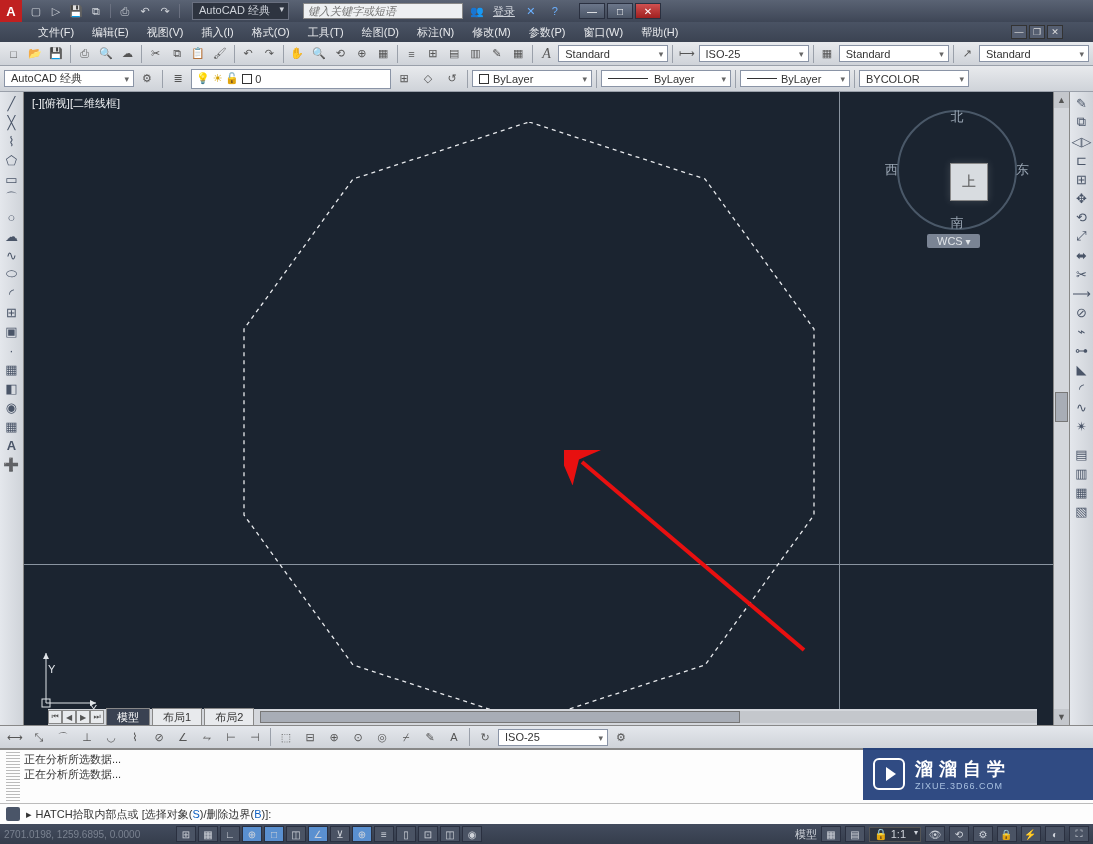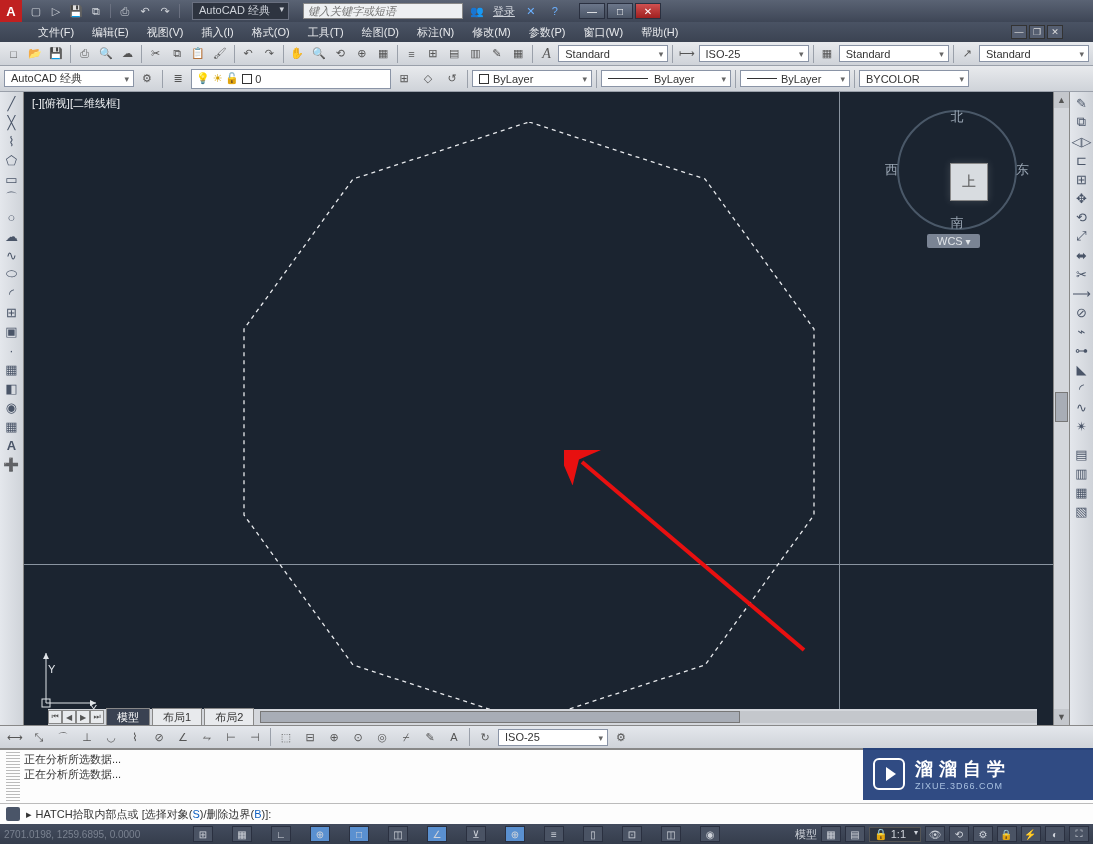--- a/index.html
+++ b/index.html
@@ -90,21 +90,21 @@
 
 .cmdarea { position:absolute; left:0; right:0; bottom:20px; height:75px; background:#f4f5f7; border-top:1px solid #888; display:flex; flex-direction:column; }
 .cmd-history { flex:1; background:#fdfdfd; border-bottom:1px solid #bbb; padding:2px 6px; color:#333; font-family:"SimSun",monospace; font-size:12px; overflow:hidden;}
 .cmd-history .grip { float:left; width:14px; height:100%; background:repeating-linear-gradient(0deg,#bbb,#bbb 1px,transparent 1px,transparent 3px); margin-right:4px;}
 .cmd-line { height:20px; background:#fdfdfd; display:flex; align-items:center; padding:0 6px; font-family:"SimSun",monospace; color:#333;}
 .cmd-line .prompt-ico { width:14px; height:14px; background:#4a5568; border-radius:2px; margin-right:6px;}
 .cmd-line .cmd-name { font-weight:normal; }
 .cmd-line .opt { color:#1060c0; }
 
 
-.statusbar { position:absolute; left:0; right:0; bottom:0; height:20px; background:linear-gradient(#434c5e,#353d4c); display:flex; align-items:center; color:#cfd3da; padding:0 4px; gap:19px;}
+.statusbar { position:absolute; left:0; right:0; bottom:0; height:20px; background:linear-gradient(#434c5e,#353d4c); display:flex; align-items:center; color:#cfd3da; padding:0 4px; gap:2px;}
 .statusbar .coords { color:#7a8290; width:170px; font-size:10px;}
 .sbtn { width:20px; height:16px; border:1px solid #2a3040; background:#4a5364; display:flex; align-items:center; justify-content:center; font-size:10px; cursor:pointer;}
 .sbtn.active { background:#5a90d0; }
 .statusbar .right { margin-left:auto; display:flex; align-items:center; gap:4px;}
 .zoom-combo { background:#2e3440; border:1px solid #555; padding:0 14px 0 4px; position:relative; color:#cfd3da;}
 .zoom-combo:after { content:"▾"; position:absolute; right:2px; top:0; font-size:8px;}
 
 
 .watermark { position:absolute; right:0; bottom:44px; width:230px; height:52px; background:rgba(30,60,120,0.92); display:flex; align-items:center; padding:0 10px; color:#fff;}
 .watermark .play { width:32px; height:32px; border:2px solid #fff; border-radius:6px; display:flex; align-items:center; justify-content:center; margin-right:10px;}

